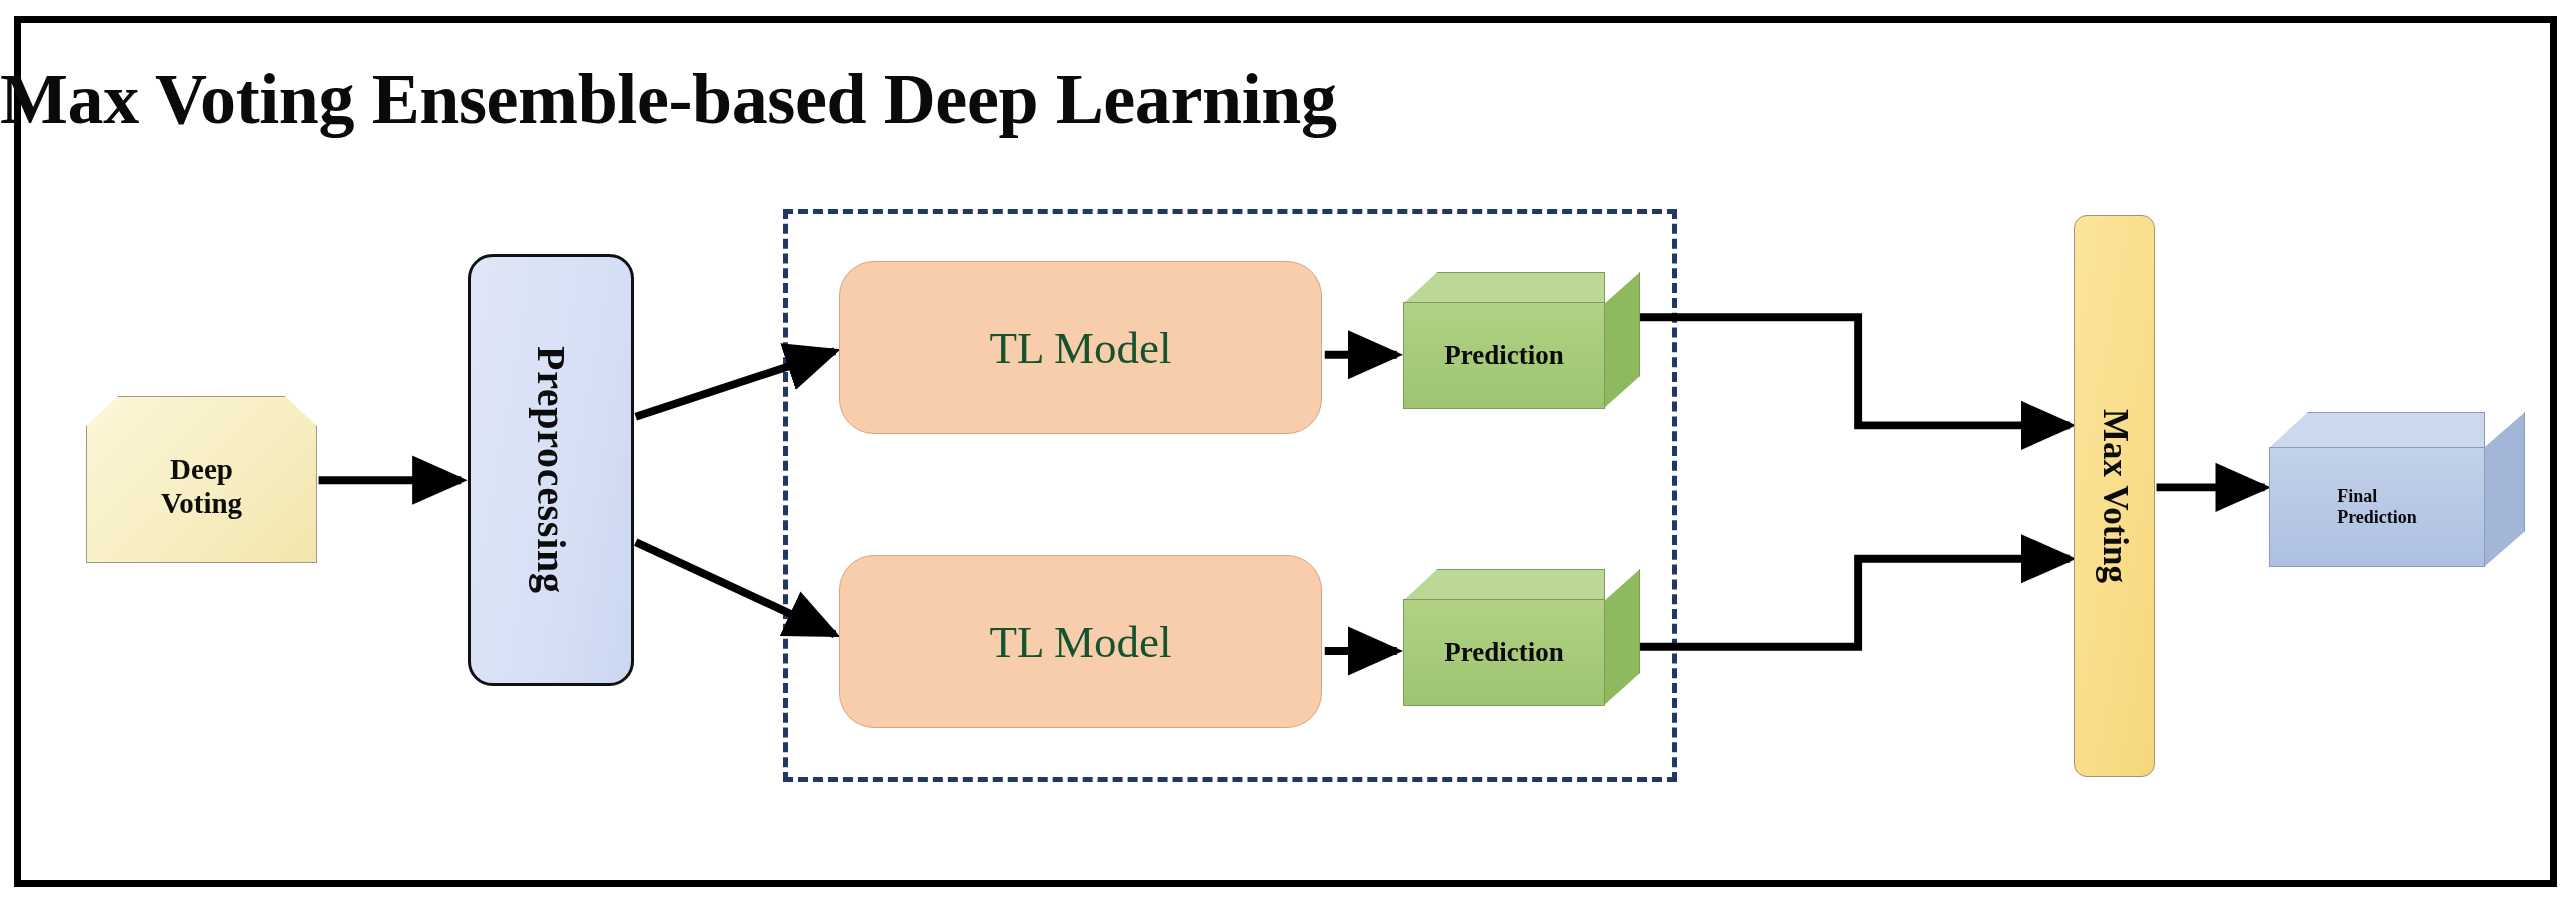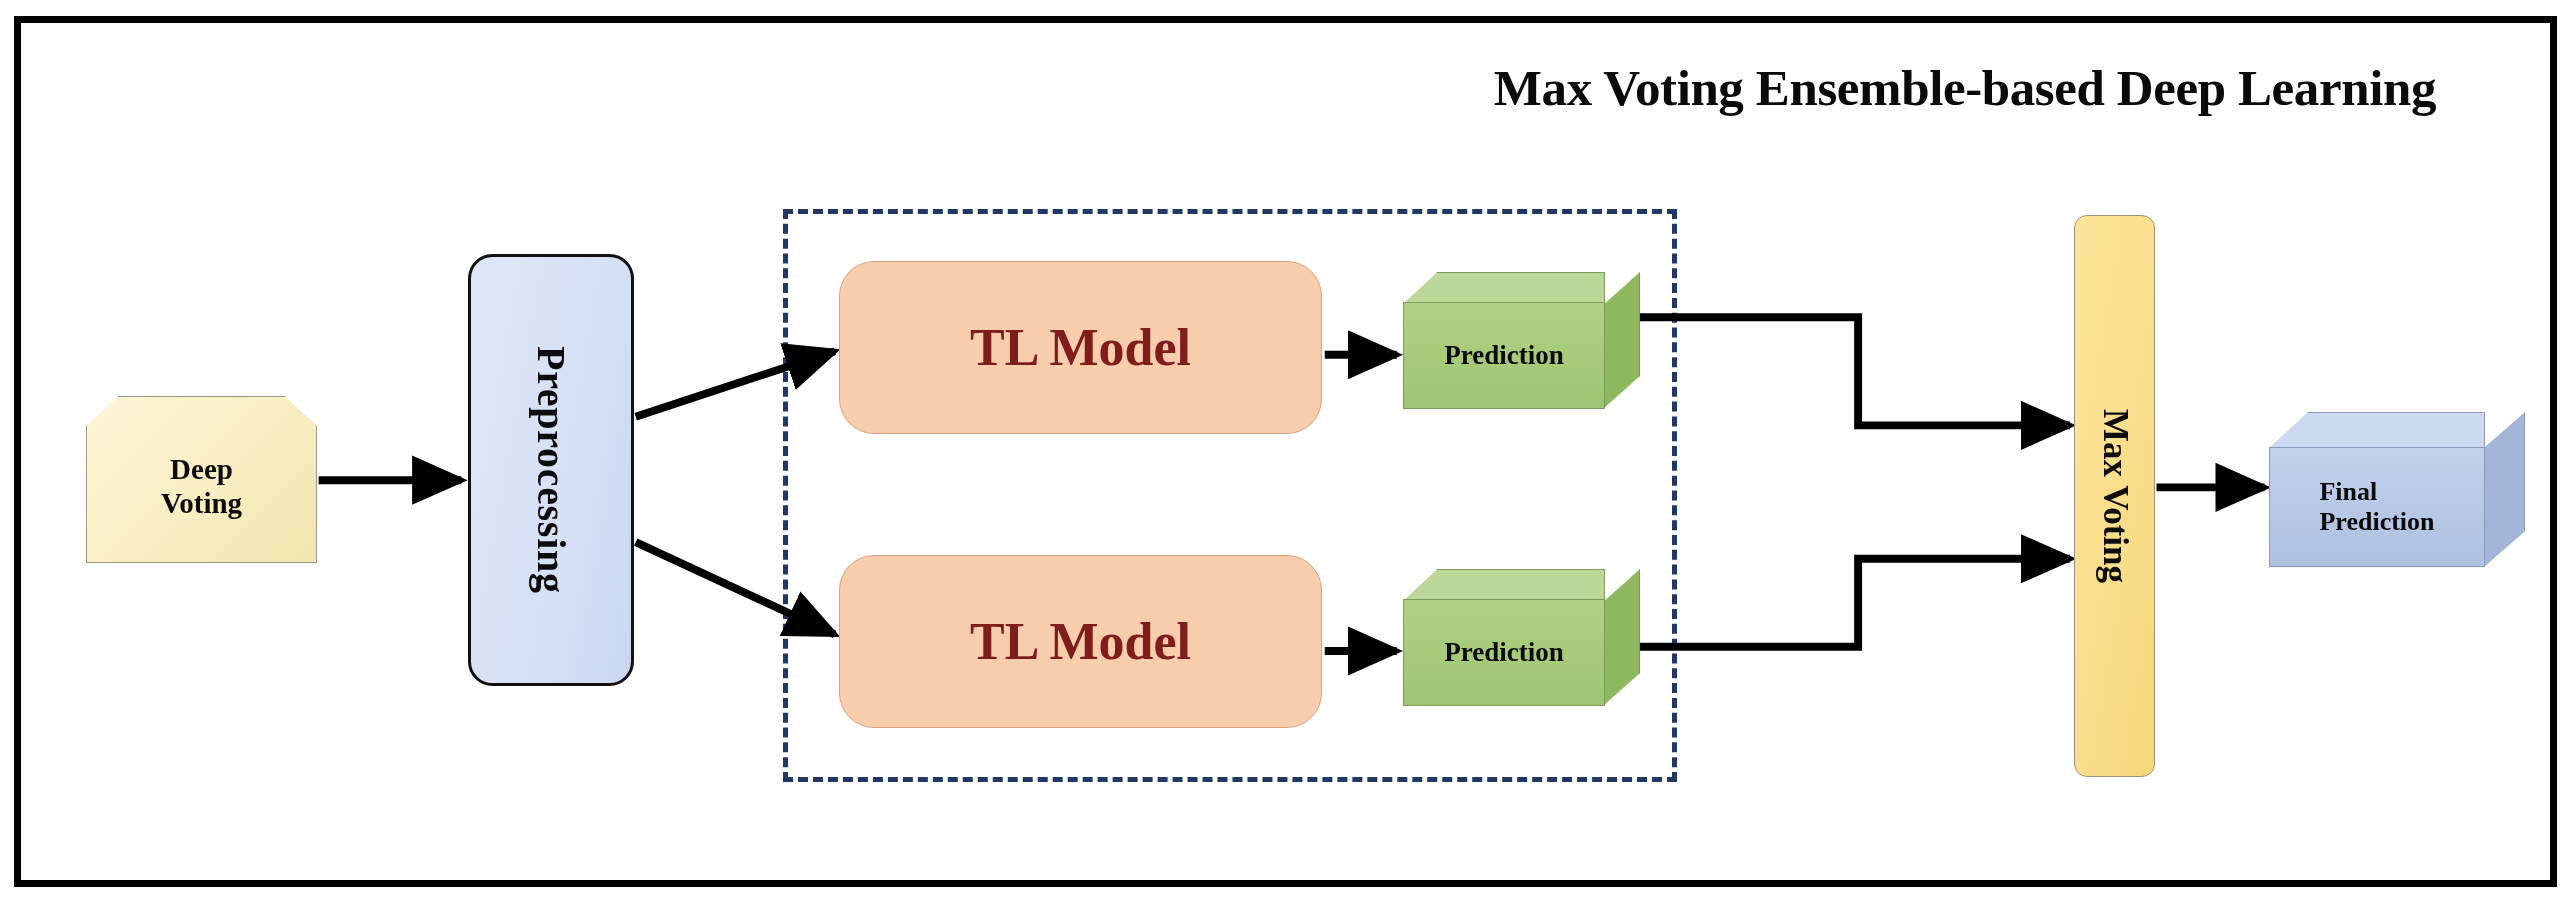--- a/index.html
+++ b/index.html
@@ -27,22 +27,22 @@
     border: 7.2px solid #000000;
     box-sizing: border-box;
     background: #ffffff;
   }
   
   #diagram-title {
     position: absolute;
     left: 0;
     top: 63px;
     width: 2436px;
-    text-align: right;
-    font-size: 51px;
+    text-align: left;
+    font-size: 72px;
     font-weight: bold;
     color: #0a0a0a;
     letter-spacing: -0.4px;
     line-height: 1;
     white-space: nowrap;
   }
   
   #ensemble-group {
     position: absolute;
     left: 783px;
@@ -106,23 +106,23 @@
     height: 173px;
     background: #f8cdab;
     border: 1.4px solid #d9a37f;
     border-radius: 35px;
     box-sizing: border-box;
     display: flex;
     align-items: center;
     justify-content: center;
   }
   .tl-model-node .node-label {
-    font-size: 52px;
-    font-weight: bold;
-    color: #7f1d1d;
+    font-size: 45px;
+    font-weight: normal;
+    color: #14532d;
   }
   #tl-model-top { left: 839px; top: 261px; }
   #tl-model-bottom { left: 839px; top: 555px; }
 
   
   .cube-node {
     position: absolute;
   }
   .cube-node .cube-face {
     position: absolute;
@@ -185,21 +185,21 @@
     color: #0c0c0c;
     white-space: nowrap;
   }
   
   #final-prediction-node { width: 256px; height: 155px; left: 2269px; top: 412px; }
   #final-prediction-node .cube-front {
     left: 0; top: 35px; width: 216px; height: 120px;
     background: linear-gradient(180deg, #c3d2ea 0%, #b8c9e6 50%, #aec1e1 100%);
     border: 1.4px solid #8a9cbb;
   }
-  #final-prediction-node .cube-front .node-label { font-size: 26px; }
+  #final-prediction-node .cube-front .node-label { font-size: 18px; }
   #final-prediction-node .cube-topface {
     left: 0; top: 0; width: 216px; height: 36px;
     background: #ccd8ed;
     border: 1.4px solid #8a9cbb;
     border-bottom: none;
     clip-path: polygon(0 100%, 18% 0, 100% 0, 100% 100%);
   }
   #final-prediction-node .cube-sideface {
     left: 215px; top: 0; width: 41px; height: 155px;
     background: #a3b6d8;

